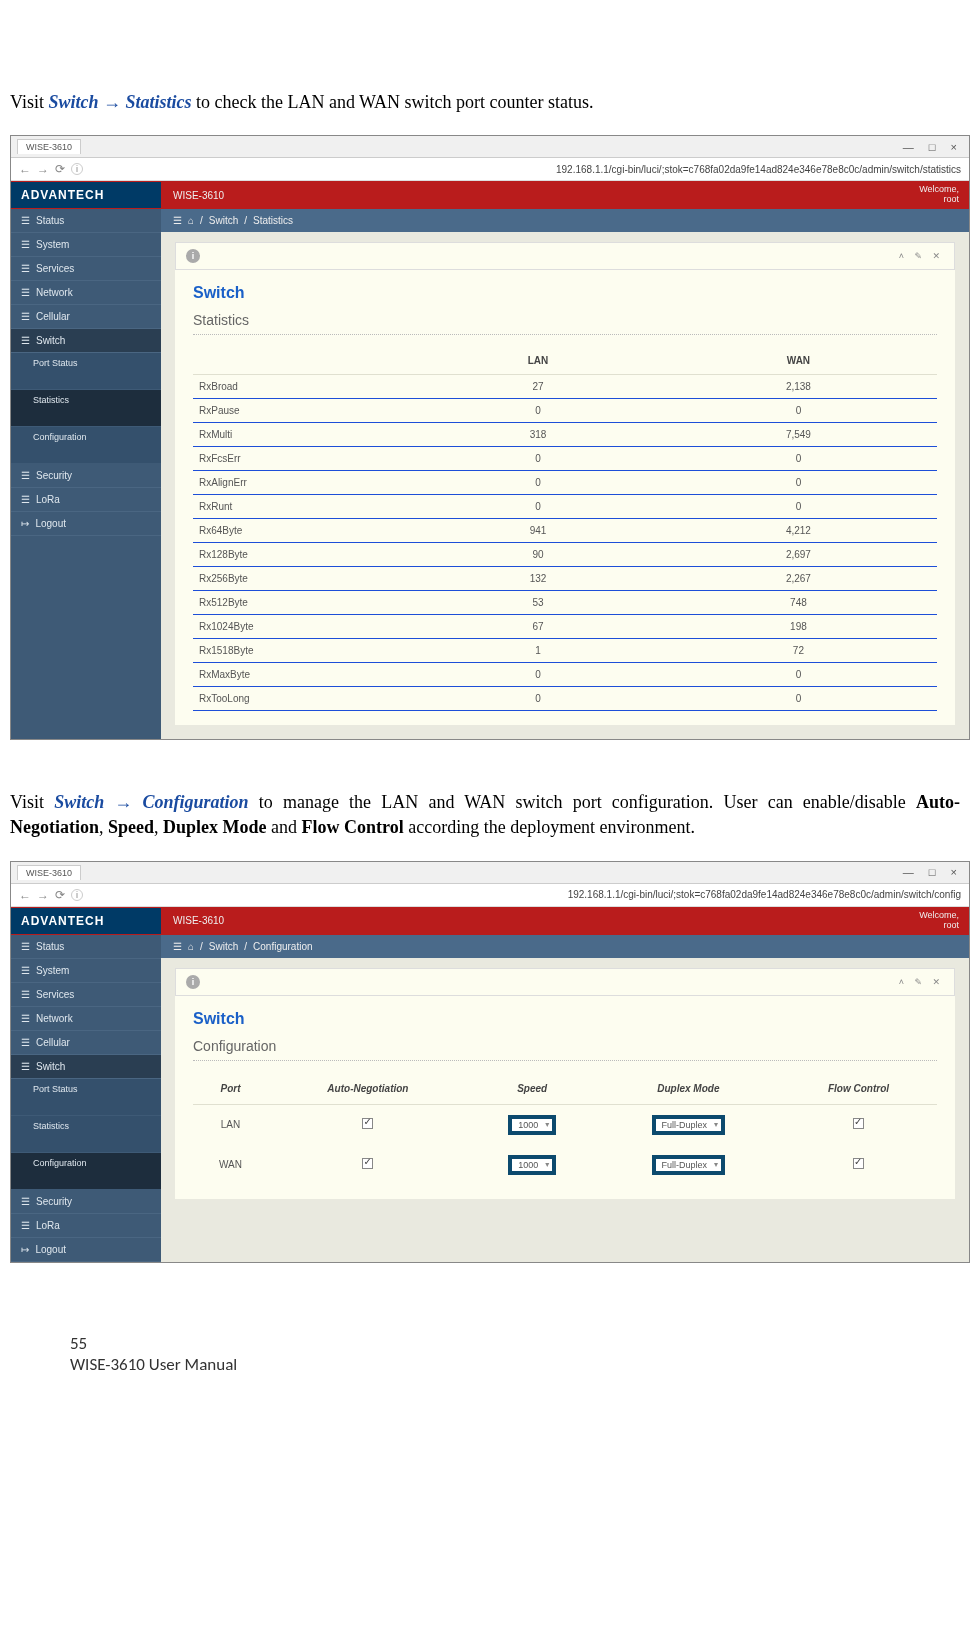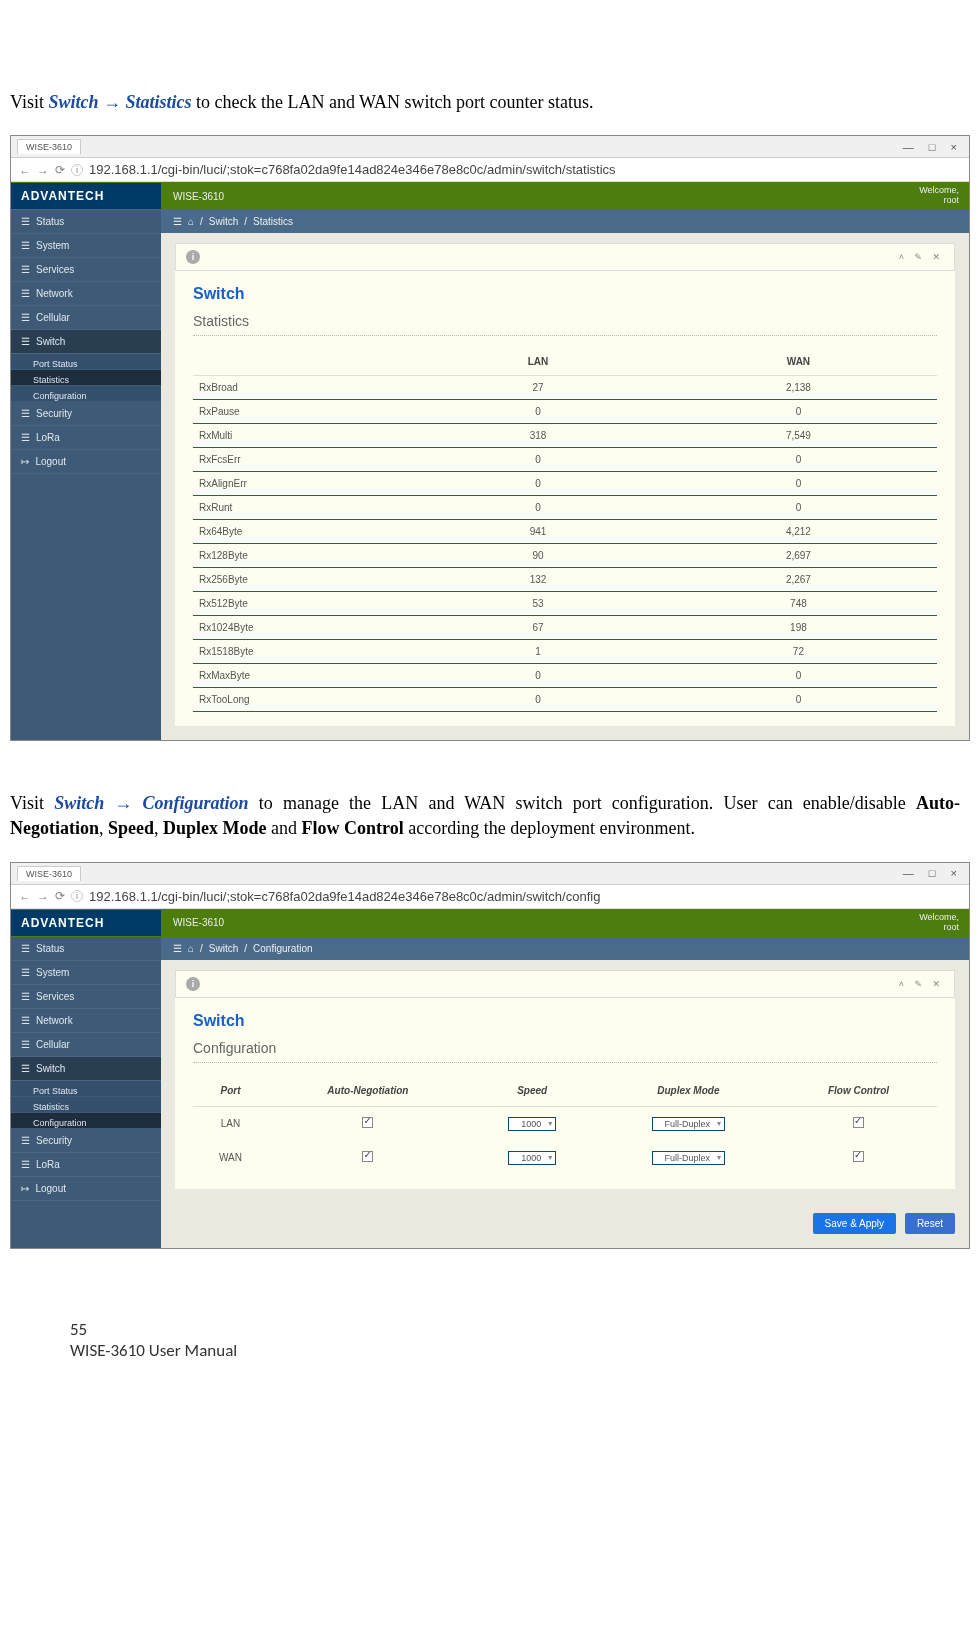--- a/index.html
+++ b/index.html
@@ -7,50 +7,50 @@
   .para { margin: 50px 10px 20px 0; line-height: 1.4; text-align: justify; }
   .nav-emph { color: #1a4ba0; font-weight: bold; font-style: italic; }
   .arrow { color: #1a4ba0; font-weight: bold; }
   .bold { font-weight: bold; }
   .shot { border: 1px solid #888; margin: 10px 0 10px 0; background: #fff; font-family: Arial, sans-serif; font-size: 10px; color: #333; }
   .tab-bar { height: 22px; background: #f0f0f0; border-bottom: 1px solid #ccc; display: flex; align-items: center; padding: 0 6px; gap: 6px; }
   .tab { background: #fff; border: 1px solid #ccc; border-bottom: none; padding: 2px 8px; font-size: 9px; color: #555; }
   .win-ctrl { margin-left: auto; font-size: 11px; color: #555; letter-spacing: 6px; }
   .addr-bar { display: flex; align-items: center; gap: 6px; padding: 4px 8px; border-bottom: 1px solid #ddd; }
   .nav-arrows { color: #888; font-size: 12px; }
-  .url { font-size: 13px; color: #444; flex: 1; }
+  .url { font-size: 10px; color: #444; flex: 1; text-align: right; }
   .url-icon { font-size: 9px; color: #888; border: 1px solid #ccc; border-radius: 50%; width: 12px; height: 12px; display: inline-flex; align-items: center; justify-content: center; }
   .app { display: flex; }
-  .header-bar { background: #4d7c0f; color: #fff; height: 28px; display: flex; align-items: center; }
+  .header-bar { background: #b91c1c; color: #fff; height: 28px; display: flex; align-items: center; }
   .logo { background: #003a66; color: #fff; font-weight: bold; padding: 6px 10px; font-size: 12px; letter-spacing: 1px; width: 150px; }
   .device { padding: 0 12px; font-size: 10px; color: #eee; }
   .welcome { margin-left: auto; padding: 0 10px; font-size: 9px; color: #eee; text-align: right; line-height: 1.1; }
   .sidebar { width: 150px; background: #3e5a76; color: #dfe7ee; font-size: 10px; }
   .side-item { padding: 6px 10px; border-bottom: 1px solid #4a6682; display: flex; align-items: center; gap: 6px; }
   .side-item.active { background: #2a3e52; }
-  .sub-item { padding: 5px 10px 0 22px; font-size: 9px; background: #34506c; border-bottom: 1px solid #3e5a76; }
+  .sub-item { padding: 5px 10px 21px 22px; font-size: 9px; background: #34506c; border-bottom: 1px solid #3e5a76; }
   .sub-item.selected { background: #1d2d3d; }
   .hamb { font-size: 10px; }
   .content { flex: 1; background: #e9e9df; padding: 0; }
   .crumb-bar { background: #4a6a8a; color: #eee; padding: 6px 12px; font-size: 10px; display: flex; align-items: center; gap: 6px; }
   .info-bar { background: #fdfdf0; margin: 10px 14px 0 14px; padding: 6px 10px; border: 1px solid #ddd; display: flex; align-items: center; }
   .info-i { background: #aaa; color: #fff; border-radius: 50%; width: 14px; height: 14px; font-size: 9px; display: inline-flex; align-items: center; justify-content: center; font-weight: bold; }
   .panel-ctrls { margin-left: auto; font-size: 9px; color: #888; letter-spacing: 4px; }
   .panel { background: #fdfdf0; margin: 0 14px 14px 14px; padding: 14px 18px; }
   .panel h2 { color: #1a60c8; font-size: 16px; font-weight: bold; margin-bottom: 10px; font-family: Arial, sans-serif; }
   .panel h3 { color: #666; font-size: 14px; font-weight: normal; border-bottom: 1px dotted #bbb; padding-bottom: 6px; margin-bottom: 12px; font-family: Arial, sans-serif; }
   table.stats { width: 100%; border-collapse: collapse; font-size: 10px; color: #555; }
   table.stats th { text-align: center; padding: 8px 6px; font-weight: bold; color: #444; border-bottom: 1px solid #e0e0d0; }
   table.stats td { padding: 6px 6px; border-bottom: 1px solid #1d4ed8; }
   table.stats td:first-child { text-align: left; width: 30%; }
   table.stats td:nth-child(2), table.stats td:nth-child(3) { text-align: center; }
   table.config { width: 100%; border-collapse: collapse; font-size: 10px; color: #555; }
   table.config th { padding: 10px 6px; font-weight: bold; color: #444; border-bottom: 1px solid #e0e0d0; font-style: italic; }
   table.config td { padding: 10px 6px; text-align: center; }
-  .sel { border: 1px solid #0c4a6e; font-size: 9px; padding: 1px 14px 1px 12px; background: #fff; color: #555; display: inline-block; position: relative; }
+  .sel { border: 4px solid #0c4a6e; font-size: 9px; padding: 1px 14px 1px 6px; background: #fff; color: #555; display: inline-block; position: relative; }
   .sel::after { content: "▾"; position: absolute; right: 3px; top: 1px; font-size: 8px; color: #888; }
   .btn-row { text-align: right; padding: 10px 14px 14px 0; }
   .btn { display: inline-block; padding: 5px 12px; font-size: 10px; color: #fff; border-radius: 2px; margin-left: 6px; }
   .btn-primary { background: #1a74e8; }
   .btn-secondary { background: #3b6fcf; }
   .footer { display: flex; justify-content: space-between; padding: 60px 60px 0 60px; font-size: 17px; font-family: Calibri, Arial, sans-serif; color: #333; flex-direction: column; }
   .cb { width: 11px; height: 11px; border: 1px solid #888; display: inline-block; background: #fff; position: relative; }
   .cb.checked::after { content: "✓"; position: absolute; top: -3px; left: 0; font-size: 10px; color: #444; }
 </style>
 </head>
@@ -321,24 +321,20 @@
               <tr>
                 <td>WAN</td>
                 <td><span class="cb checked"></span></td>
                 <td><span class="sel">1000</span></td>
                 <td><span class="sel">Full-Duplex</span></td>
                 <td><span class="cb checked"></span></td>
               </tr>
             </tbody>
         </table>
       </div>
-      <div class="btn-row">
-        <span class="btn btn-primary">Save &amp; Apply</span>
-        <span class="btn btn-secondary">Reset</span>
-      </div>
     </div>
   </div>
 </div>
 
 <div class="footer">
   <span></span>
   <span>55</span>
   <span>WISE-3610  User  Manual</span>
 </div>
 

